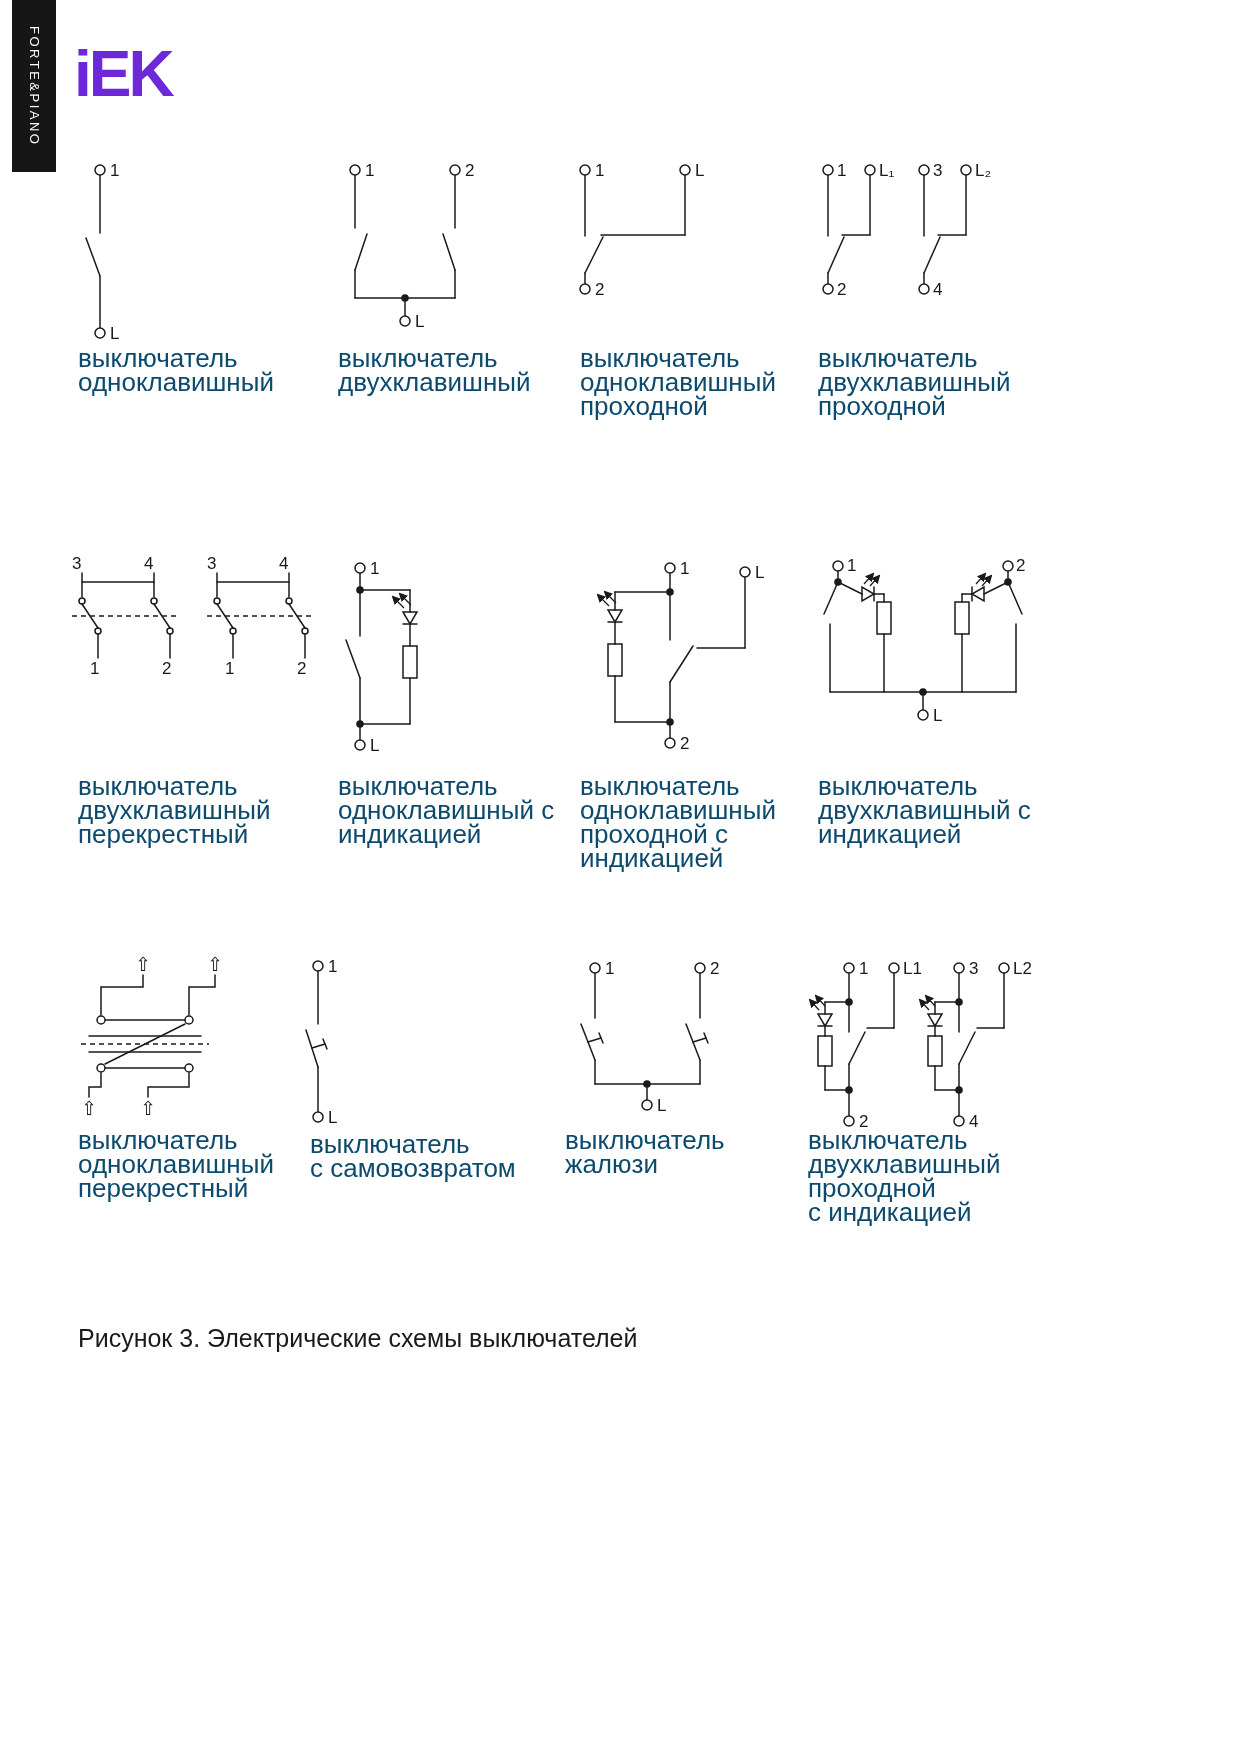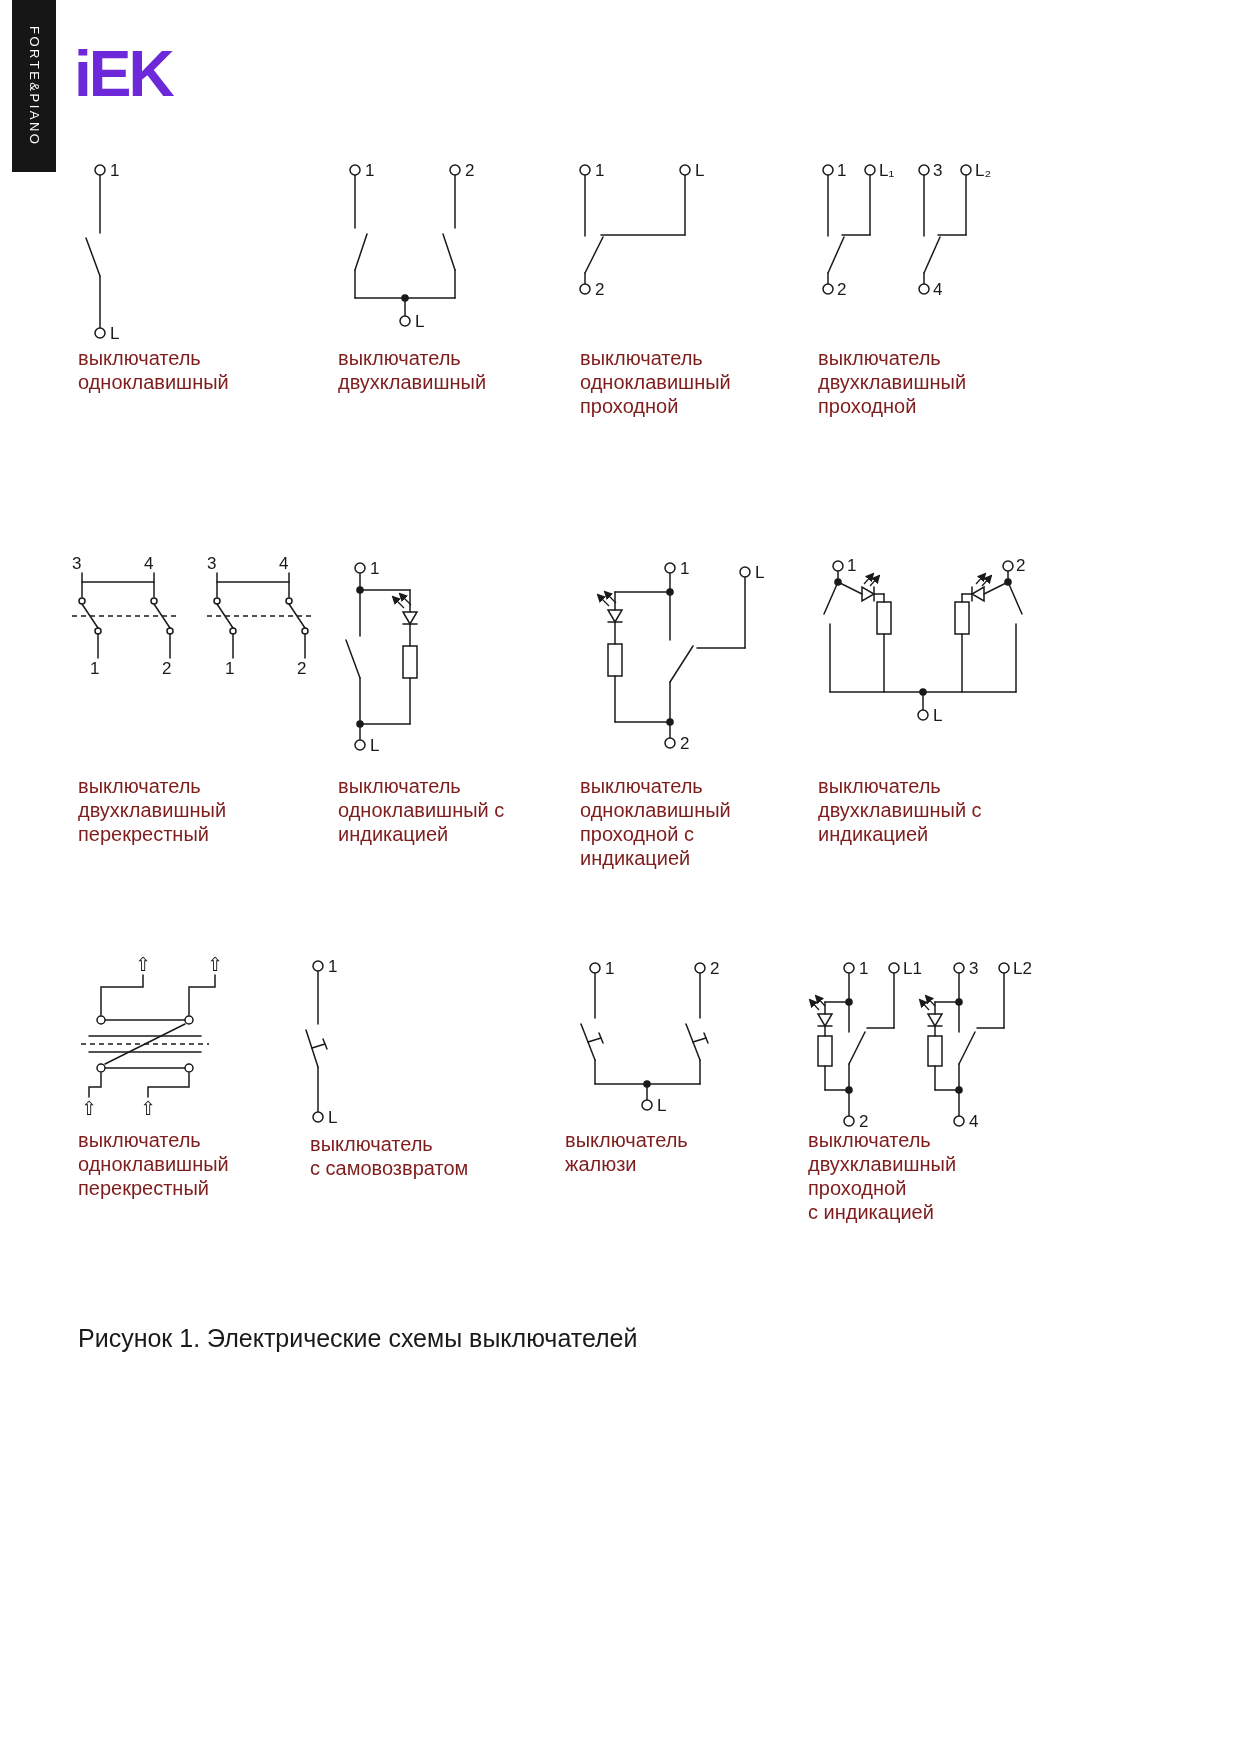--- a/index.html
+++ b/index.html
@@ -3,21 +3,21 @@
 <meta charset="utf-8">
 <style>
   html,body{margin:0;padding:0;background:#fff;}
   .page{position:relative;width:1242px;height:1749px;background:#fff;overflow:hidden;
         font-family:"Liberation Sans","DejaVu Sans",sans-serif;color:#1a1a1a;}
   .series-strip{position:absolute;left:12px;top:0;width:44px;height:172px;background:#161616;
         display:flex;align-items:center;justify-content:center;}
   .series-text{writing-mode:vertical-rl;color:#ffffff;font-size:13px;letter-spacing:2.5px;font-weight:500;}
   .logo{position:absolute;left:74px;top:42px;font-size:64px;font-weight:900;letter-spacing:-3px;
         color:#6d28d9;line-height:1;}
-  .caption{position:absolute;font-size:20px;line-height:24px;white-space:pre-line;color:#7f1d1d;}
+  .caption{position:absolute;font-size:26px;line-height:24px;white-space:pre-line;color:#0c4a6e;}
   .figure-caption{position:absolute;font-size:25px;color:#1a1a1a;}
   svg.schem{position:absolute;overflow:visible;}
   .w{stroke:#1a1a1a;stroke-width:1.5;fill:none;stroke-linecap:round;}
   .dash{stroke:#1a1a1a;stroke-width:1.3;fill:none;stroke-dasharray:5 4;}
   .t{fill:#fff;stroke:#1a1a1a;stroke-width:1.5;}
   .n{fill:#1a1a1a;stroke:none;}
   .comp{fill:none;stroke:#1a1a1a;stroke-width:1.5;}
   .arr-line{stroke:#1a1a1a;stroke-width:1.2;fill:none;}
   svg text{font-family:"Liberation Sans","DejaVu Sans",sans-serif;font-size:17px;fill:#1a1a1a;}
   .arrow-glyph{font-size:19px;}
@@ -405,15 +405,15 @@
       <text x="164" y="22">3</text>
       <text x="208" y="22">L2</text>
       <text x="164" y="175">4</text>
     </g>
   </svg>
   <div class="caption" style="left:808px;top:1128px;width:220px">выключатель
 двухклавишный
 проходной
 с индикацией</div>
 
-  <div class="figure-caption" style="left:78px;top:1324px">Рисунок 1. Электрические схемы выключателей</div>
+  <div class="figure-caption" style="left:78px;top:1324px">Рисунок 3. Электрические схемы выключателей</div>
 
 </div>
 
 </body></html>

